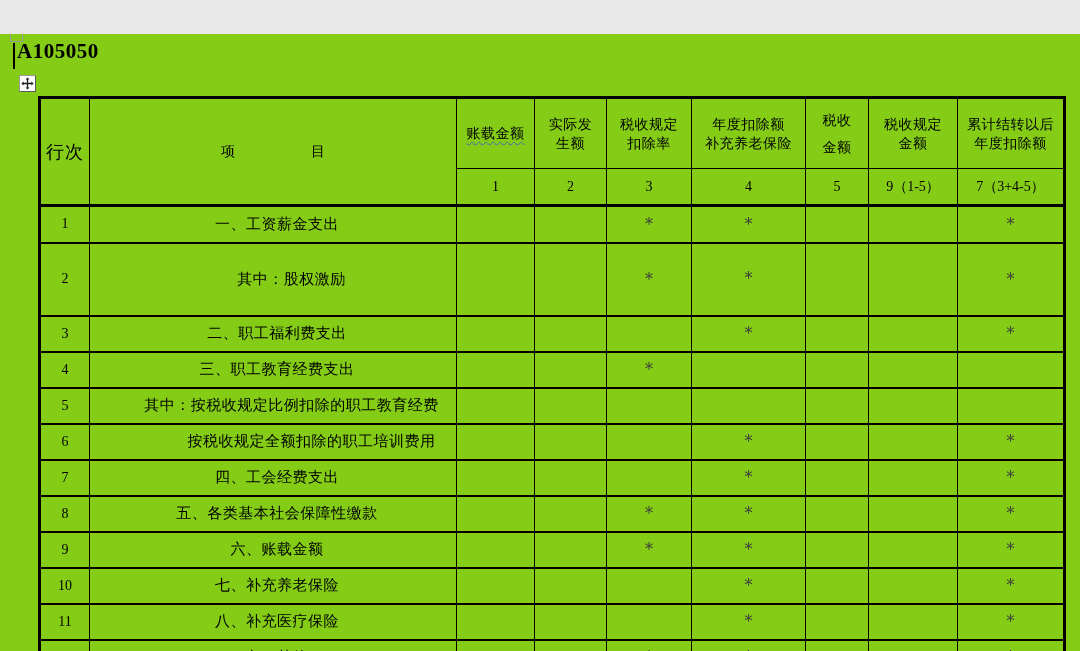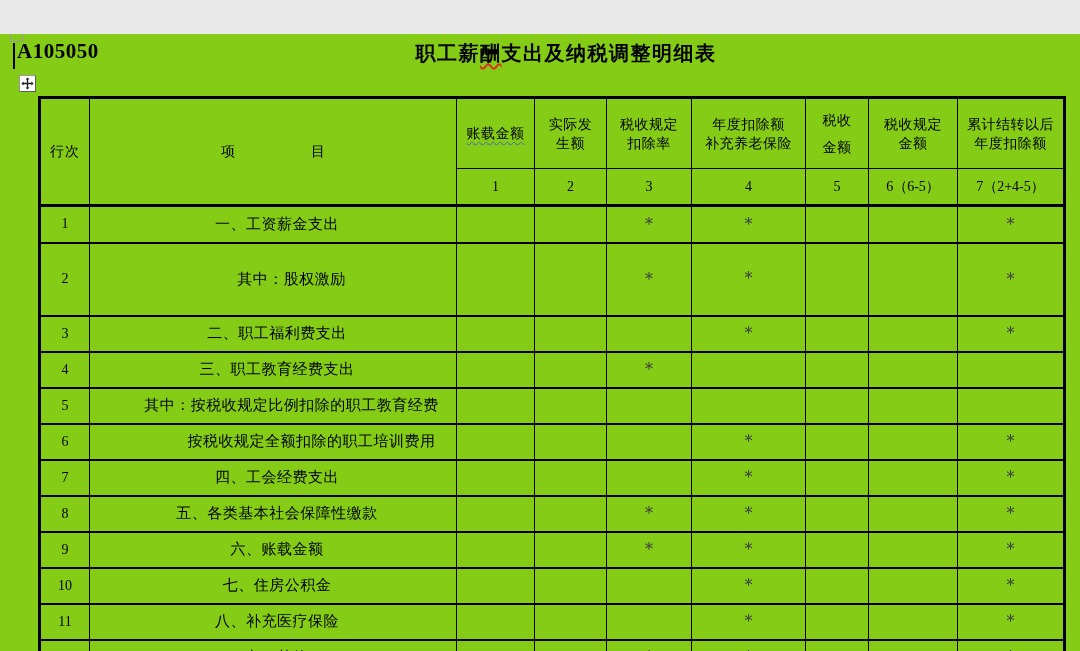--- a/index.html
+++ b/index.html
@@ -50,21 +50,21 @@
   tr.hB td { border-bottom:3px solid #000; font-size:14px; }
   tr.r  { height:36px; }
   tr.r1 { height:37px; }
   tr.tall { height:73px; }
   tr.rlast { height:37px; }
   tr.rlast td { border-bottom:6px solid #0f172a; }
   tr.sliver { height:9px; }
   tr.sliver td { border-bottom:none; }
   .hl { line-height:19px; font-size:14px; letter-spacing:.5px; }
   td.loose .hl { line-height:27px; }
-  .corner-label { font-size:14px; letter-spacing:1px; }
+  .corner-label { font-size:18px; letter-spacing:1px; }
   .item-hdr { display:flex; justify-content:space-between; width:104px; margin:0 auto; font-size:14px; }
   td.c-num { font-size:14px; }
   td.c-item { text-align:left;font-family:Liberation Serif, serif; }
   .item-text { display:inline-block; padding-left:8px; font-size:15px; letter-spacing:.5px; }
   .ind1 .item-text { padding-left:37px; }
   .ind2 .item-text { padding-left:77px;text-align:center; }
   td.c-val { font-size:16px; color:#3c3c3c; font-family:"DejaVu Serif",serif; }
   td.vtop { vertical-align:top; line-height:14px; padding-top:2px; }
   .bottom-bar {
     position:absolute; left:0; right:0; bottom:0; height:5px;
@@ -75,21 +75,20 @@
 </head>
 <body>
 
 <div class="page">
 
   <div class="crop-mark"></div>
   <div class="caret"></div>
 
   <div class="form-code">A105050</div>
 
-  <div class="doc-title"><span>职工薪</span><span class="flagged">酬</span><span>支出及纳税调整明细表</span></div>
 
   <div class="move-handle">
     <svg width="13" height="13" viewBox="0 0 16 16">
       <path d="M8 0.5 L5.6 3.2 H7.2 V7.2 H3.2 V5.6 L0.5 8 L3.2 10.4 V8.8 H7.2 V12.8 H5.6 L8 15.5 L10.4 12.8 H8.8 V8.8 H12.8 V10.4 L15.5 8 L12.8 5.6 V7.2 H8.8 V3.2 H10.4 Z" fill="#1c1c1c"></path>
     </svg>
   </div>
 
   <table class="sheet">
     <colgroup>
       <col style="width:50px">
@@ -140,22 +139,22 @@
             <div class="hl">年度扣除额</div>
       </td>
     </tr>
 
     <tr class="hB">
       <td>1</td>
       <td>2</td>
       <td class="gl">3</td>
       <td>4</td>
       <td>5</td>
-      <td>6（6-5）</td>
-      <td class="gl">7（2+4-5）</td>
+      <td>9（1-5）</td>
+      <td class="gl">7（3+4-5）</td>
     </tr>
 
     <tr class="r r1">
       <td class="c-num">1</td>
       <td class="c-item gl"><span class="item-text">一、工资薪金支出</span></td>
       <td class="c-val"></td>
       <td class="c-val"></td>
       <td class="c-val gl">*</td>
       <td class="c-val">*</td>
       <td class="c-val"></td>
@@ -254,21 +253,21 @@
       <td class="c-val"></td>
       <td class="c-val gl">*</td>
       <td class="c-val">*</td>
       <td class="c-val"></td>
       <td class="c-val"></td>
       <td class="c-val gl">*</td>
     </tr>
 
     <tr class="r">
       <td class="c-num">10</td>
-      <td class="c-item gl"><span class="item-text">七、住房公积金</span></td>
+      <td class="c-item gl"><span class="item-text">七、补充养老保险</span></td>
       <td class="c-val"></td>
       <td class="c-val"></td>
       <td class="c-val gl"></td>
       <td class="c-val">*</td>
       <td class="c-val"></td>
       <td class="c-val"></td>
       <td class="c-val gl">*</td>
     </tr>
 
     <tr class="r">

